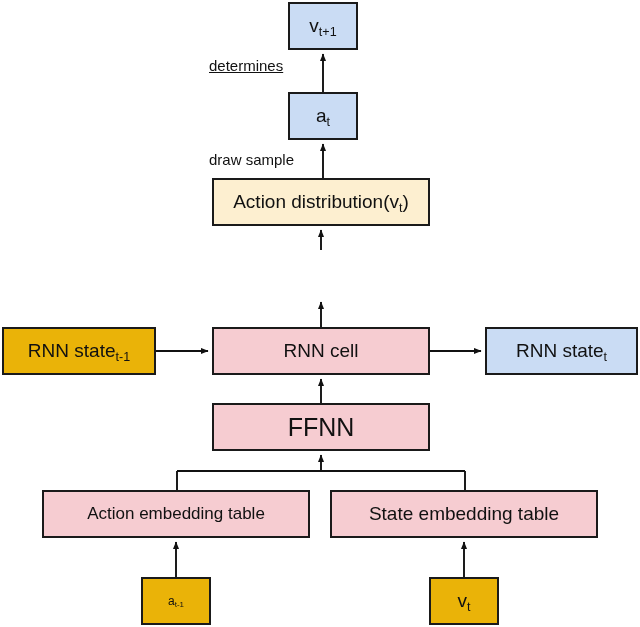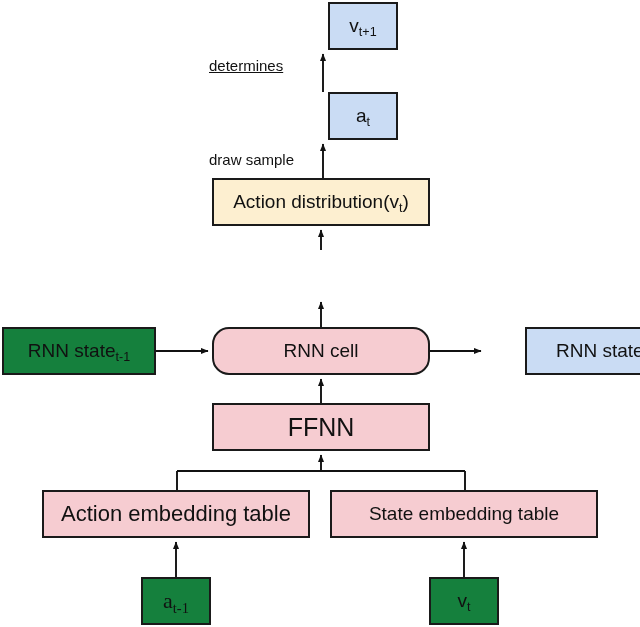--- a/index.html
+++ b/index.html
@@ -41,24 +41,24 @@
   .node .lbl {
     display: inline-block;
   }
   sub {
     font-size: 0.66em;
     vertical-align: baseline;
     position: relative;
     top: 0.30em;
     letter-spacing: 0;
   }
-  .fill-blue   { background: #cadcf4; margin-left: 40px; }
+  .fill-blue   { background: #cadcf4; }
   .fill-yellow { background: #fdefd0; }
   .fill-pink   { background: #f6ccd1; }
-  .fill-green  { background: #15803d; }
+  .fill-green  { background: #eab308; }
 
   .edge-label {
     position: absolute;
     font-size: 15px;
     color: #111111;
     white-space: nowrap;
   }
 </style>
 </head>
 <body>
@@ -104,45 +104,45 @@
 
   <div class="node fill-blue" style="left:288px; top:92px; width:70px; height:48px; font-size:19px;">
     <span class="lbl"><span>a</span><sub>t</sub></span>
   </div>
 
   <div class="node fill-yellow" style="left:212px; top:178px; width:218px; height:48px; font-size:19px;">
     <span class="lbl"><span>Action distribution(v</span><sub>t</sub><span>)</span></span>
   </div>
 
 
-  <div class="node fill-pink" style="left:212px; top:327px; width:218px; height:48px; font-size:19px;border-radius:17px;">
+  <div class="node fill-pink" style="left:212px; top:327px; width:218px; height:48px; font-size:19px;">
     <span class="lbl">RNN cell</span>
   </div>
 
   <div class="node fill-green" style="left:2px; top:327px; width:154px; height:48px; font-size:19px;">
     <span class="lbl"><span>RNN state</span><sub>t-1</sub></span>
   </div>
 
   <div class="node fill-blue" style="left:485px; top:327px; width:153px; height:48px; font-size:19px;">
     <span class="lbl"><span>RNN state</span><sub>t</sub></span>
   </div>
 
   <div class="node fill-pink" style="left:212px; top:403px; width:218px; height:48px; font-size:25px;">
     <span class="lbl">FFNN</span>
   </div>
 
-  <div class="node fill-pink" style="left:42px; top:490px; width:268px; height:48px; font-size:22px;">
+  <div class="node fill-pink" style="left:42px; top:490px; width:268px; height:48px; font-size:17px;">
     <span class="lbl">Action embedding table</span>
   </div>
 
   <div class="node fill-pink" style="left:330px; top:490px; width:268px; height:48px; font-size:19px;">
     <span class="lbl">State embedding table</span>
   </div>
 
-  <div class="node fill-green" style="left:141px; top:577px; width:70px; height:48px; font-size:22px;font-family:Liberation Serif, serif;">
+  <div class="node fill-green" style="left:141px; top:577px; width:70px; height:48px; font-size:12px;">
     <span class="lbl"><span>a</span><sub>t-1</sub></span>
   </div>
 
   <div class="node fill-green" style="left:429px; top:577px; width:70px; height:48px; font-size:19px;">
     <span class="lbl"><span>v</span><sub>t</sub></span>
   </div>
 
   <div class="edge-label" style="left:209px; top:57px;text-decoration:underline;">determines</div>
 
   <div class="edge-label" style="left:209px; top:151px;">draw sample</div>

